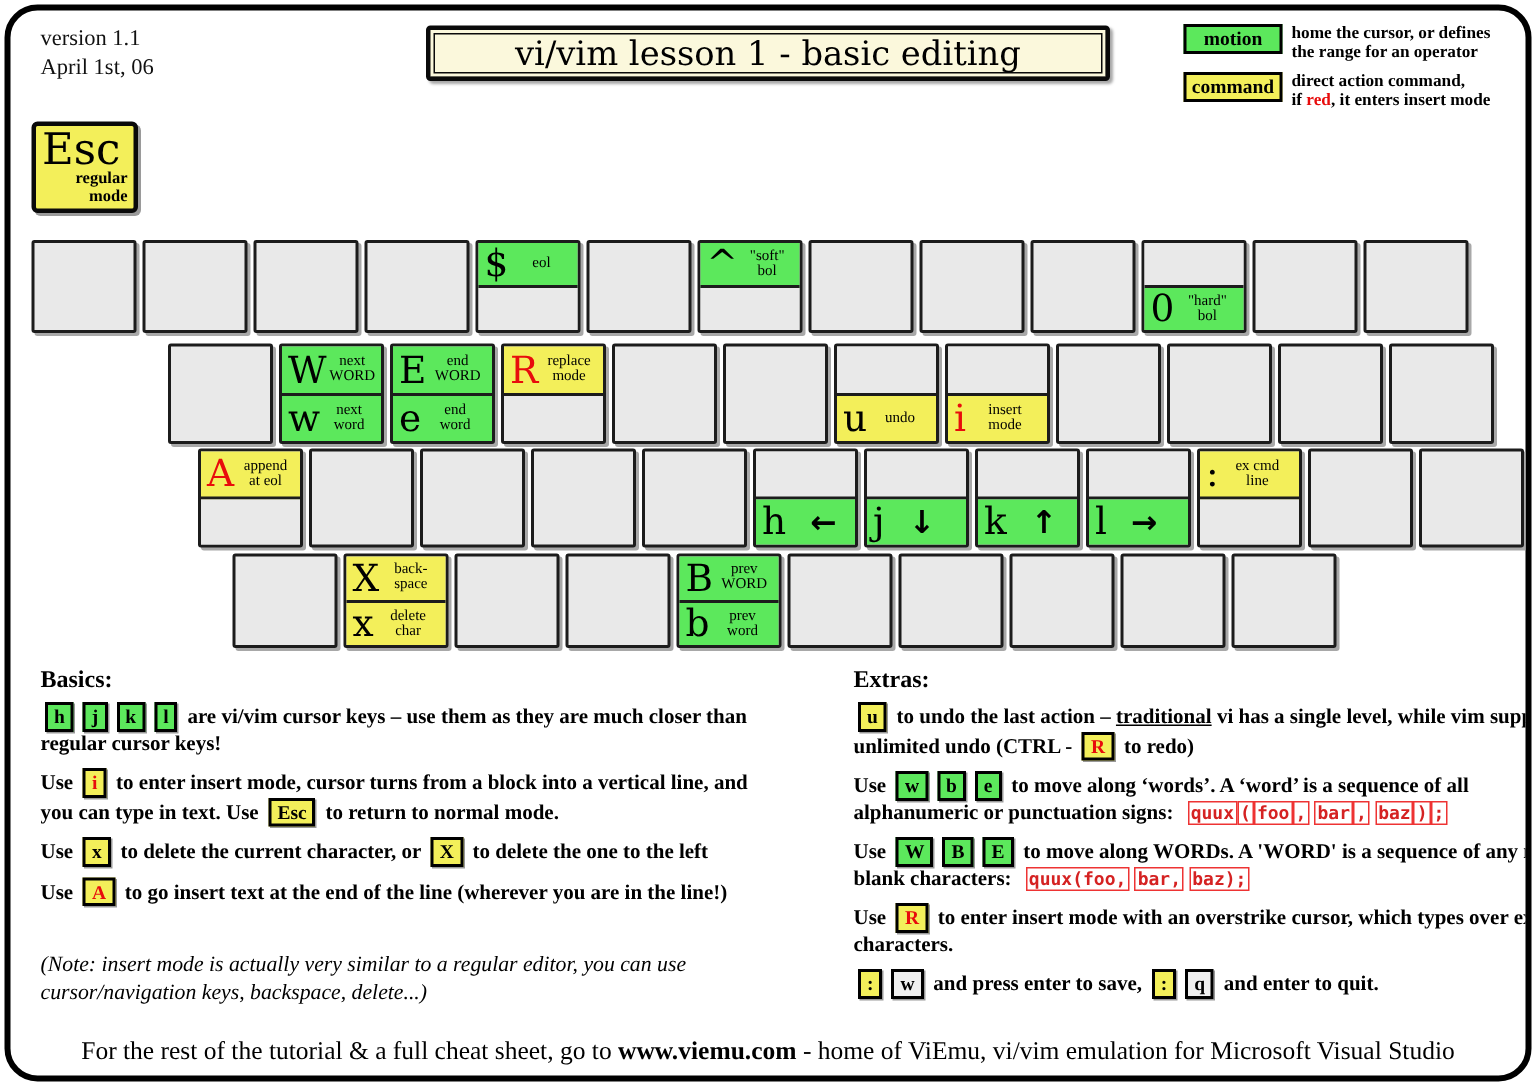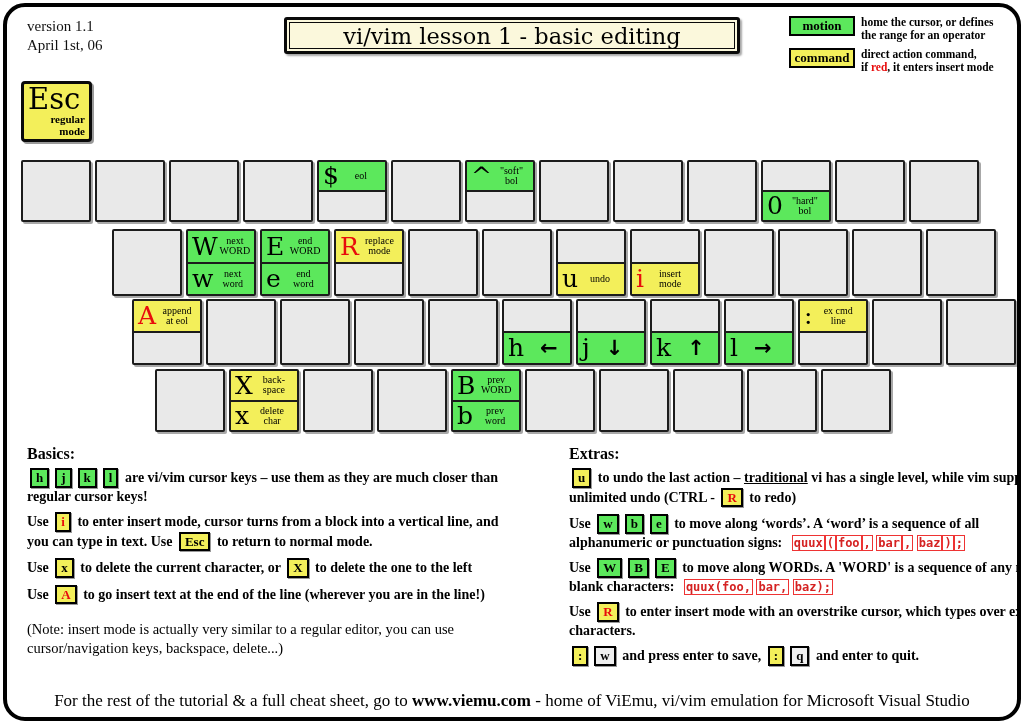--- a/index.html
+++ b/index.html
@@ -44,21 +44,21 @@
   .lbl { flex:1; text-align:center; font-weight:normal; font-size:10px; line-height:1.02; }
   .arrow { font-family:"DejaVu Sans", sans-serif; font-weight:bold; font-size:21px; line-height:1; margin-left:16px; }
 
   
   .col { position:absolute; top:437px; font-size:14px; font-weight:bold; line-height:1.25; color:#000; }
   .col.basics { left:20px; width:492px; }
   .col.extras { left:518px; width:494px;margin-left:44px; }
   .col-heading { font-size:16px; margin-bottom:4px; }
   .para { margin-bottom:7px; }
   .u { text-decoration:underline; }
-  .note { font-weight:normal; font-size:14.5px; margin-top:16px; line-height:1.3; }
+  .note { font-weight:normal; font-style:italic; font-size:14.5px; margin-top:30px; line-height:1.3; }
 
   .ikey { display:inline-block; font-weight:bold; font-size:13px; line-height:1.2;
           border:2px solid #000; padding:0 4px; margin:0 3px; box-shadow:1px 1px 0 #999; }
   .ikey.green { background:#5ce85c; }
   .ikey.yellow { background:#f3ef5a; }
   .ikey.yellow-red { background:#f3ef5a; color:#e80c0c; }
   .ikey.plain { background:#efefef; }
 
   .code-seq { white-space:nowrap; margin-left:6px; }
   .code-tok { font-family:"DejaVu Sans Mono", monospace; font-weight:bold; font-size:12px;

